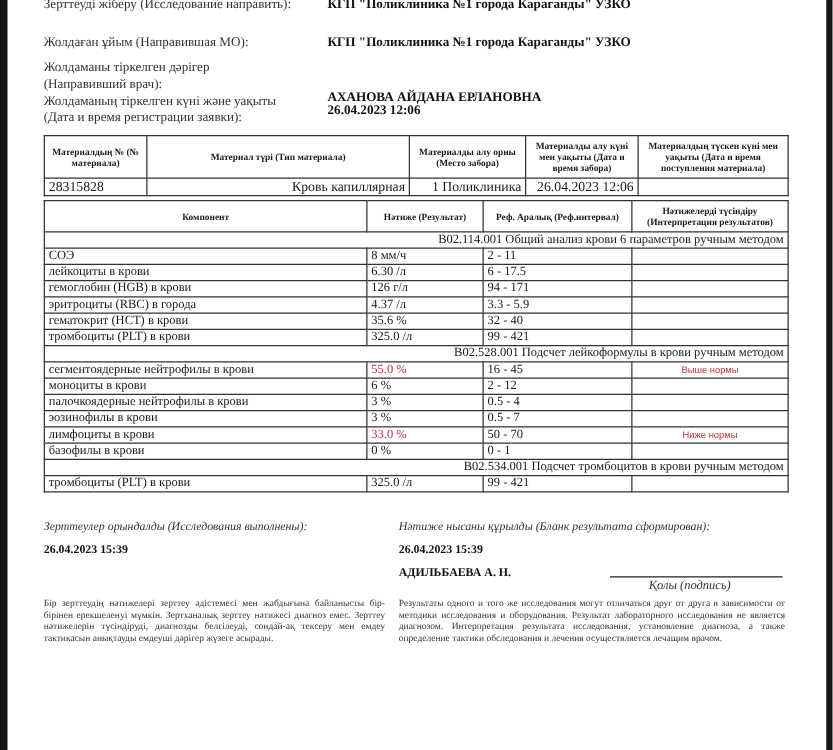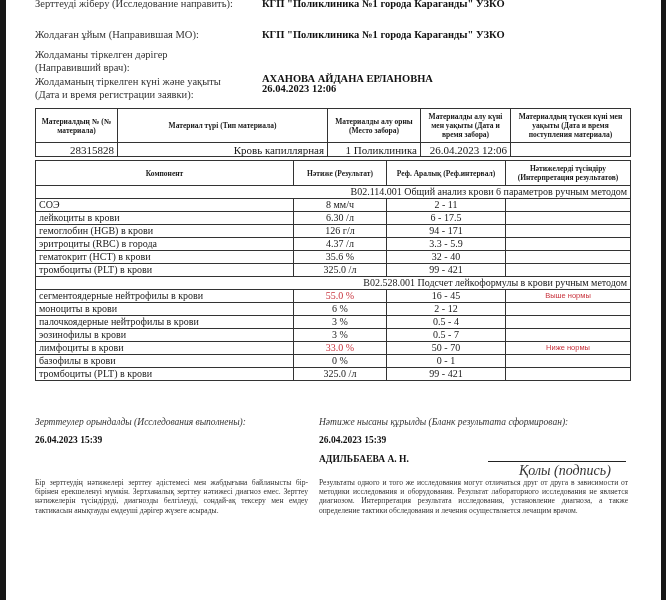--- a/index.html
+++ b/index.html
@@ -15,24 +15,24 @@
     .info-row { position: absolute; left: 35px; width: 600px; font-size: 10.5px; line-height: 13px; }
     .info-label { position: absolute; left: 0; width: 215px; color: #333; }
     .info-value { position: absolute; left: 227px; font-weight: bold; font-size: 10.5px; color: #111; }
 
     table { border-collapse: collapse; position: absolute; left: 35px; width: 595px; table-layout: fixed; border-radius: 17px; }
     td, th { border: 1px solid #333; padding: 0 3px; font-size: 10px; line-height: 12px; height: 12px; overflow: hidden; white-space: nowrap; }
     th { font-weight: bold; font-size: 7.5px; line-height: 9px; text-align: center; white-space: normal; }
     .t1 { top: 108px; }
     .t1 th { height: 33px; }
     .t1 td { font-size: 11px; height: 13px; text-align: right; }
-    .t1 td.left { text-align: right; }
+    .t1 td.left { text-align: left; }
     .t2 { top: 160px; }
     .t2 th { height: 24px; }
-    .t2 td.c { text-align: center; }
+    .t2 td.c { }
     .t2 td.group { text-align: right; font-family: Liberation Serif, serif; }
     .red { color: #c8323c; }
     .interp { font-family: "Liberation Sans", sans-serif; font-size: 7.5px; color: #c8323c; text-align: center; }
 
     .foot { position: absolute; font-size: 9.5px; color: #333; font-style: italic; }
     .foot-bold { position: absolute; font-size: 9.5px; font-weight: bold; color: #111; }
     .sig-line { position: absolute; left: 488px; top: 461px; width: 138px; border-top: 1px solid #222; }
     .note { position: absolute; font-size: 7.6px; line-height: 9.2px; color: #333; text-align: justify; }
   </style>
 </head>
@@ -172,30 +172,33 @@
         <td class="c">50 - 70</td>
         <td class="interp">Ниже нормы</td>
       </tr>
       <tr>
         <td>базофилы в крови</td>
         <td class="c">0 %</td>
         <td class="c">0 - 1</td>
         <td class="interp"></td>
       </tr>
       <tr>
+        <td colspan="4" class="group">B02.534.001 Подсчет тромбоцитов в крови ручным методом</td>
+      </tr>
+      <tr>
         <td>тромбоциты (PLT) в крови</td>
         <td class="c">325.0 /л</td>
         <td class="c">99 - 421</td>
         <td class="interp"></td>
       </tr>
     </tbody>
 </table>
 
 <div class="foot" style="left:35px; top:417px;">Зерттеулер орындалды (Исследования выполнены):</div>
 <div class="foot-bold" style="left:35px; top:435px;">26.04.2023 15:39</div>
 <div class="foot" style="left:319px; top:417px;">Нәтиже нысаны құрылды (Бланк результата сформирован):</div>
 <div class="foot-bold" style="left:319px; top:435px;">26.04.2023 15:39</div>
 <div class="foot-bold" style="left:319px; top:454px;">АДИЛЬБАЕВА А. Н.</div>
 <div class="sig-line"></div>
-<div class="foot" style="left:519px; top:463px; font-size:14px;">Қолы (подпись)</div>
+<div class="foot" style="left:519px; top:463px; font-size:10px;">Қолы (подпись)</div>
 
 <div class="note" style="left:35px; top:478px; width:273px;">Бір зерттеудің нәтижелері зерттеу әдістемесі мен жабдығына байланысты бір-бірінен ерекшеленуі мүмкін. Зертханалық зерттеу нәтижесі диагноз емес. Зерттеу нәтижелерін түсіндіруді, диагнозды белгілеуді, сондай-ақ тексеру мен емдеу тактикасын анықтауды емдеуші дәрігер жүзеге асырады.</div>
 <div class="note" style="left:319px; top:478px; width:309px;">Результаты одного и того же исследования могут отличаться друг от друга в зависимости от методики исследования и оборудования. Результат лабораторного исследования не является диагнозом. Интерпретация результата исследования, установление диагноза, а также определение тактики обследования и лечения осуществляется лечащим врачом.</div>
 
 </body></html>

